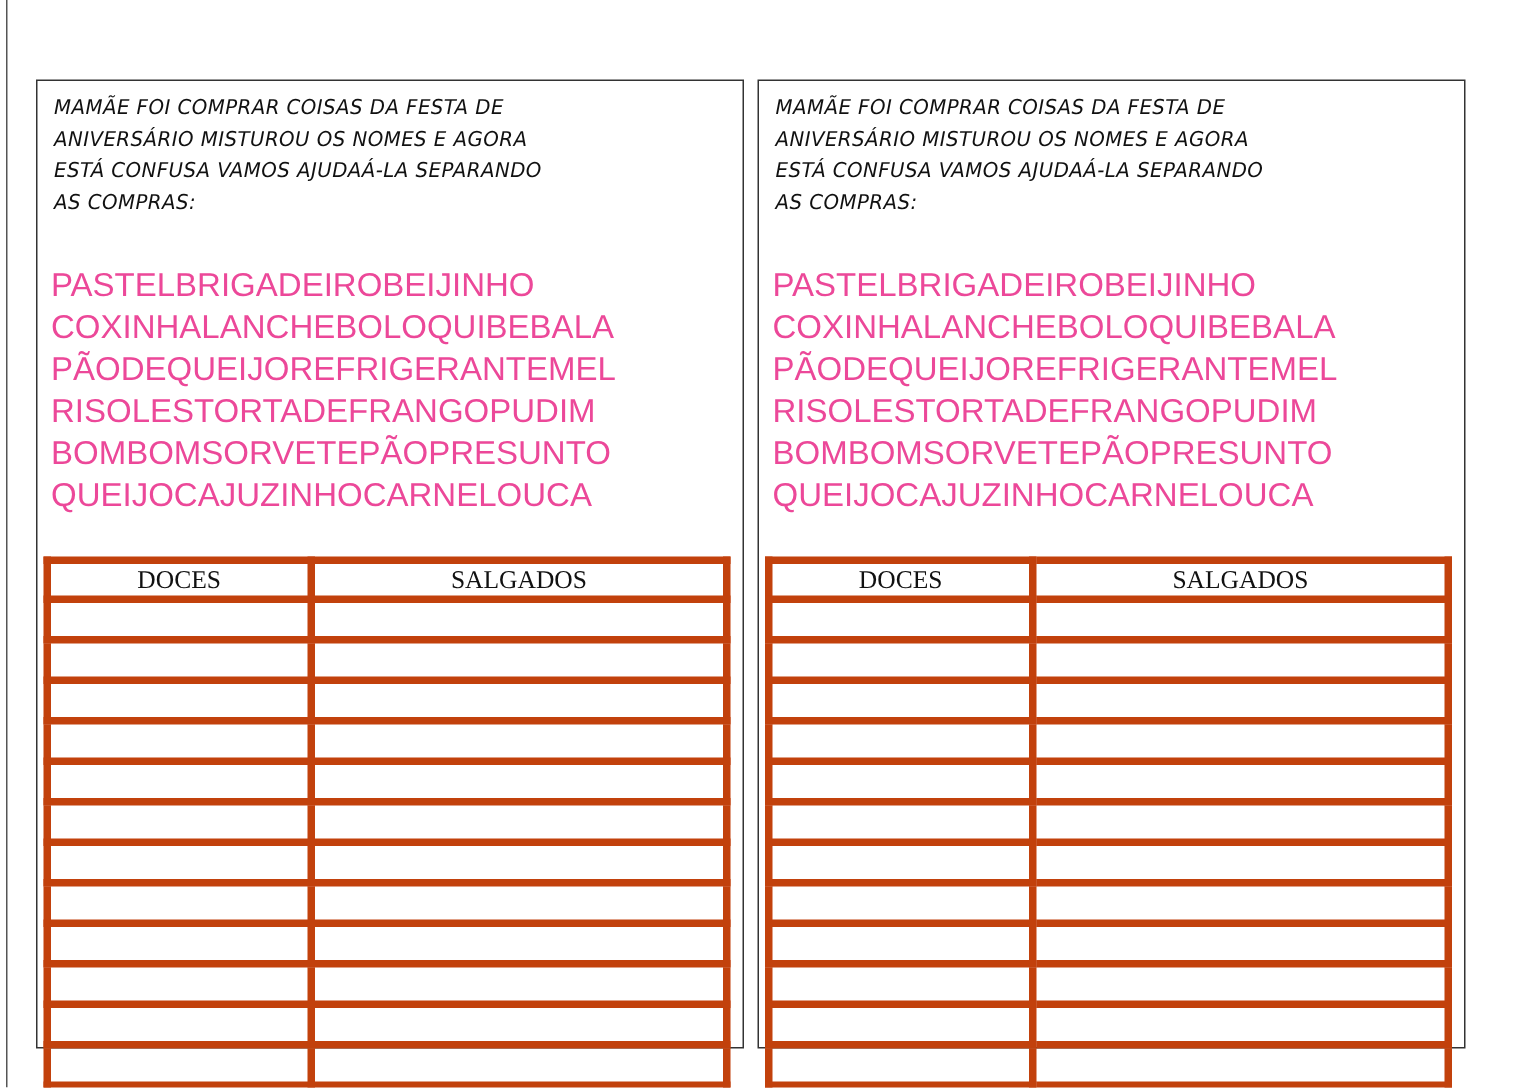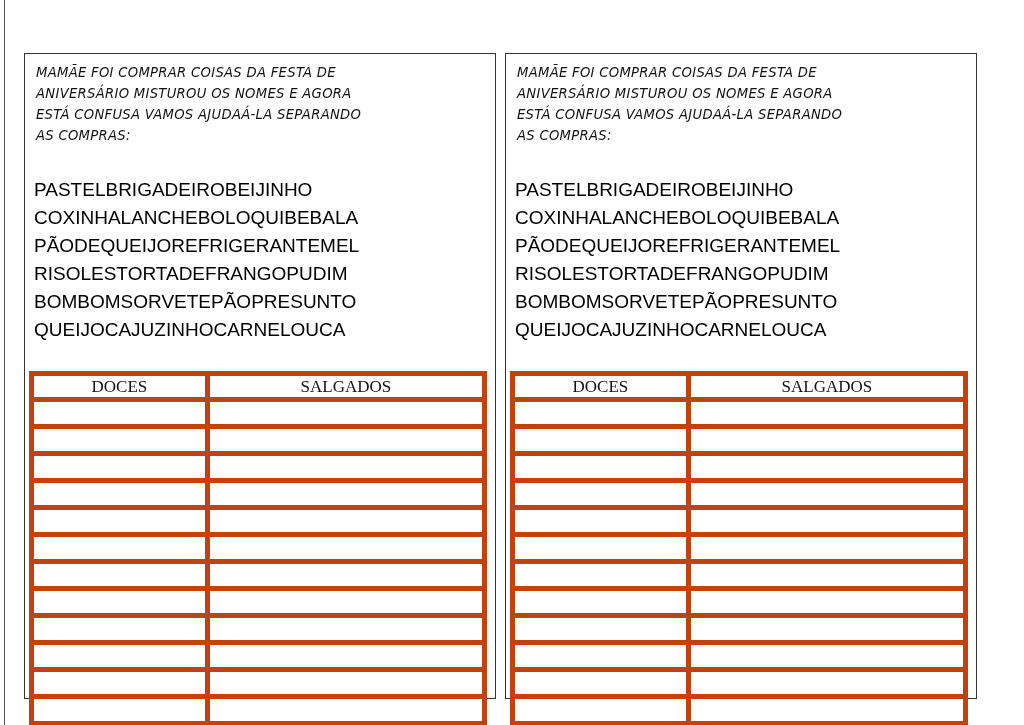--- a/index.html
+++ b/index.html
@@ -3,21 +3,21 @@
 <meta charset="utf-8">
 <style>
   html, body { margin:0; padding:0; }
   body { width:1024px; height:725px; background:#ffffff; position:relative; overflow:hidden; font-family:"Liberation Sans", sans-serif; color:#111; }
   .page-edge { position:absolute; left:4px; top:0; width:1px; height:725px; background:#555; }
   .card { position:absolute; top:22px; width:472px; height:646px; border:1.5px solid #333; box-sizing:border-box;margin-top:31px; }
   .card.left { left:24px; }
   .card.right { left:505px; }
   .instructions { position:absolute; left:11px; top:8px; width:440px; font-family:"DejaVu Sans", sans-serif; font-size:13.6px; line-height:21px; letter-spacing:0.3px; color:#111; font-style:italic; transform:scaleX(0.97); transform-origin:left top; }
   .instructions div { white-space:nowrap; }
-  .wordbox { position:absolute; left:9px; top:122px; font-family:"Liberation Sans", sans-serif; font-size:19px; line-height:28px; color:#000000; }
+  .wordbox { position:absolute; left:9px; top:122px; font-family:"Liberation Sans", sans-serif; font-size:22px; line-height:28px; color:#ec4899; }
   .wordbox div { white-space:nowrap; }
   table.sort { position:absolute; left:4px; top:317px; width:458px; border-collapse:collapse; }
   table.sort th, table.sort td { border:5px solid #c2410c; height:22px; padding:0; }
   table.sort th { font-family:"Liberation Serif", serif; font-weight:normal; font-size:17px; height:21px; line-height:18px; }
   table.sort td { height:22px; }
 </style>
 </head>
 <body>
 
 <div class="page-edge"></div>

